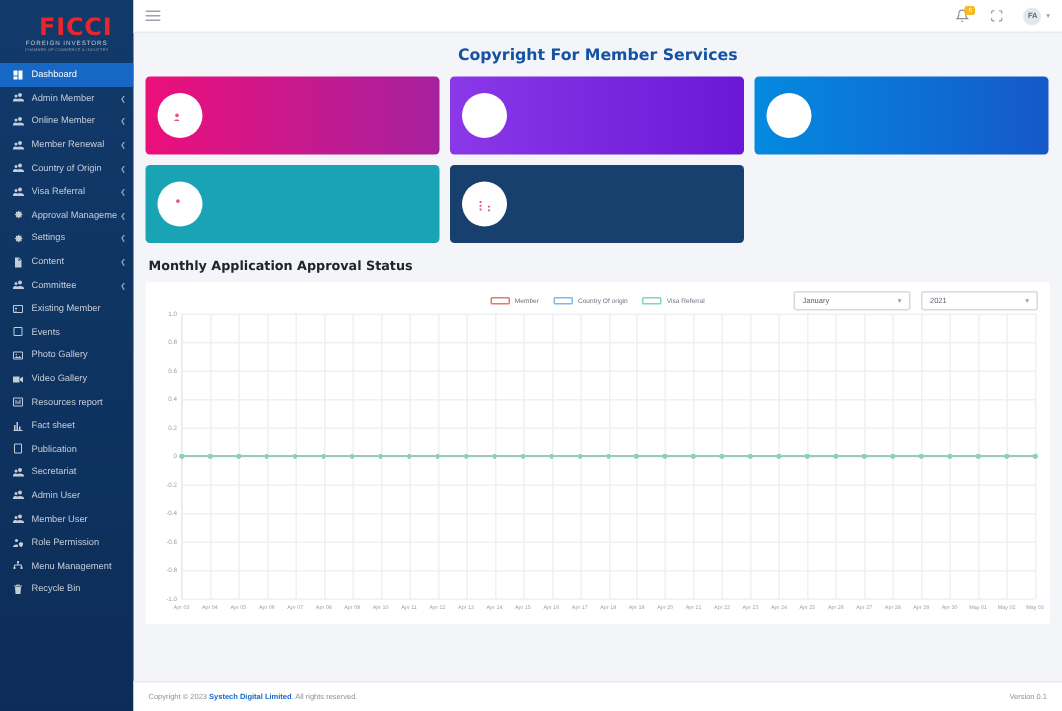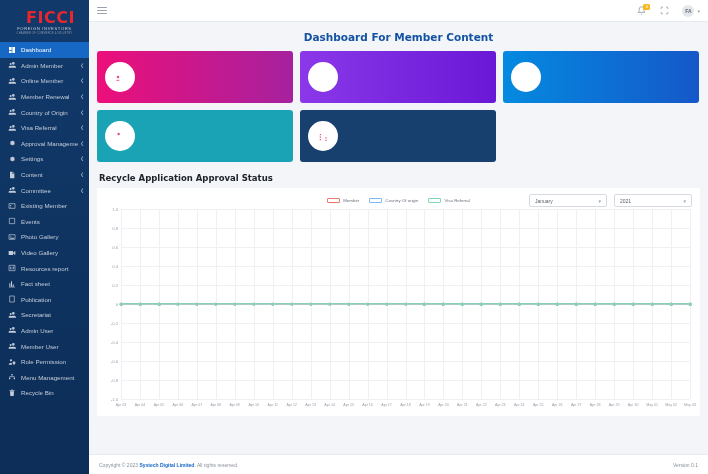--- a/index.html
+++ b/index.html
@@ -402,21 +402,21 @@
         </div>
         <div class="avatar-wrap">
           <div class="avatar">FA</div>
           <span class="caret-sm">▾</span>
         </div>
       </div>
     </header>
 
     <div class="content">
 
-      <div class="page-title">Dashboard For Member Content</div>
+      <div class="page-title">Copyright For Member Services</div>
 
       <div class="cards" id="cards">
           <div class="card c-member">
             <div class="card-ico">
               <svg viewBox="0 0 24 24" fill="#e8537a" stroke="none">
                 <path d="M3 5h18v14H3z" fill="none" stroke="currentColor" stroke-width="2"></path>
                 <circle cx="8" cy="11" r="2"></circle>
                 <path d="M13 9h6M13 12h6M13 15h4M5 17c.5-2 5-2 5.5 0z"></path>
               </svg>
             </div>
@@ -482,21 +482,21 @@
             </div>
             <div class="card-body">
               <div class="card-title"></div>
               <div class="card-line"></div>
               <div class="card-line"></div>
               <div class="card-line"></div>
             </div>
           </div>
         </div>
 
-      <div class="chart-head">Recycle Application Approval Status</div>
+      <div class="chart-head">Monthly Application Approval Status</div>
 
       <div class="chart-panel">
         <div class="chart-toolbar">
           <div class="legend" id="legend">
               <div class="legend-item">
                 <span class="legend-swatch" style="border:1px solid #e8796f"></span>
                 <span>Member</span>
               </div>
               <div class="legend-item">
                 <span class="legend-swatch" style="border:1px solid #7cb9ee"></span>

